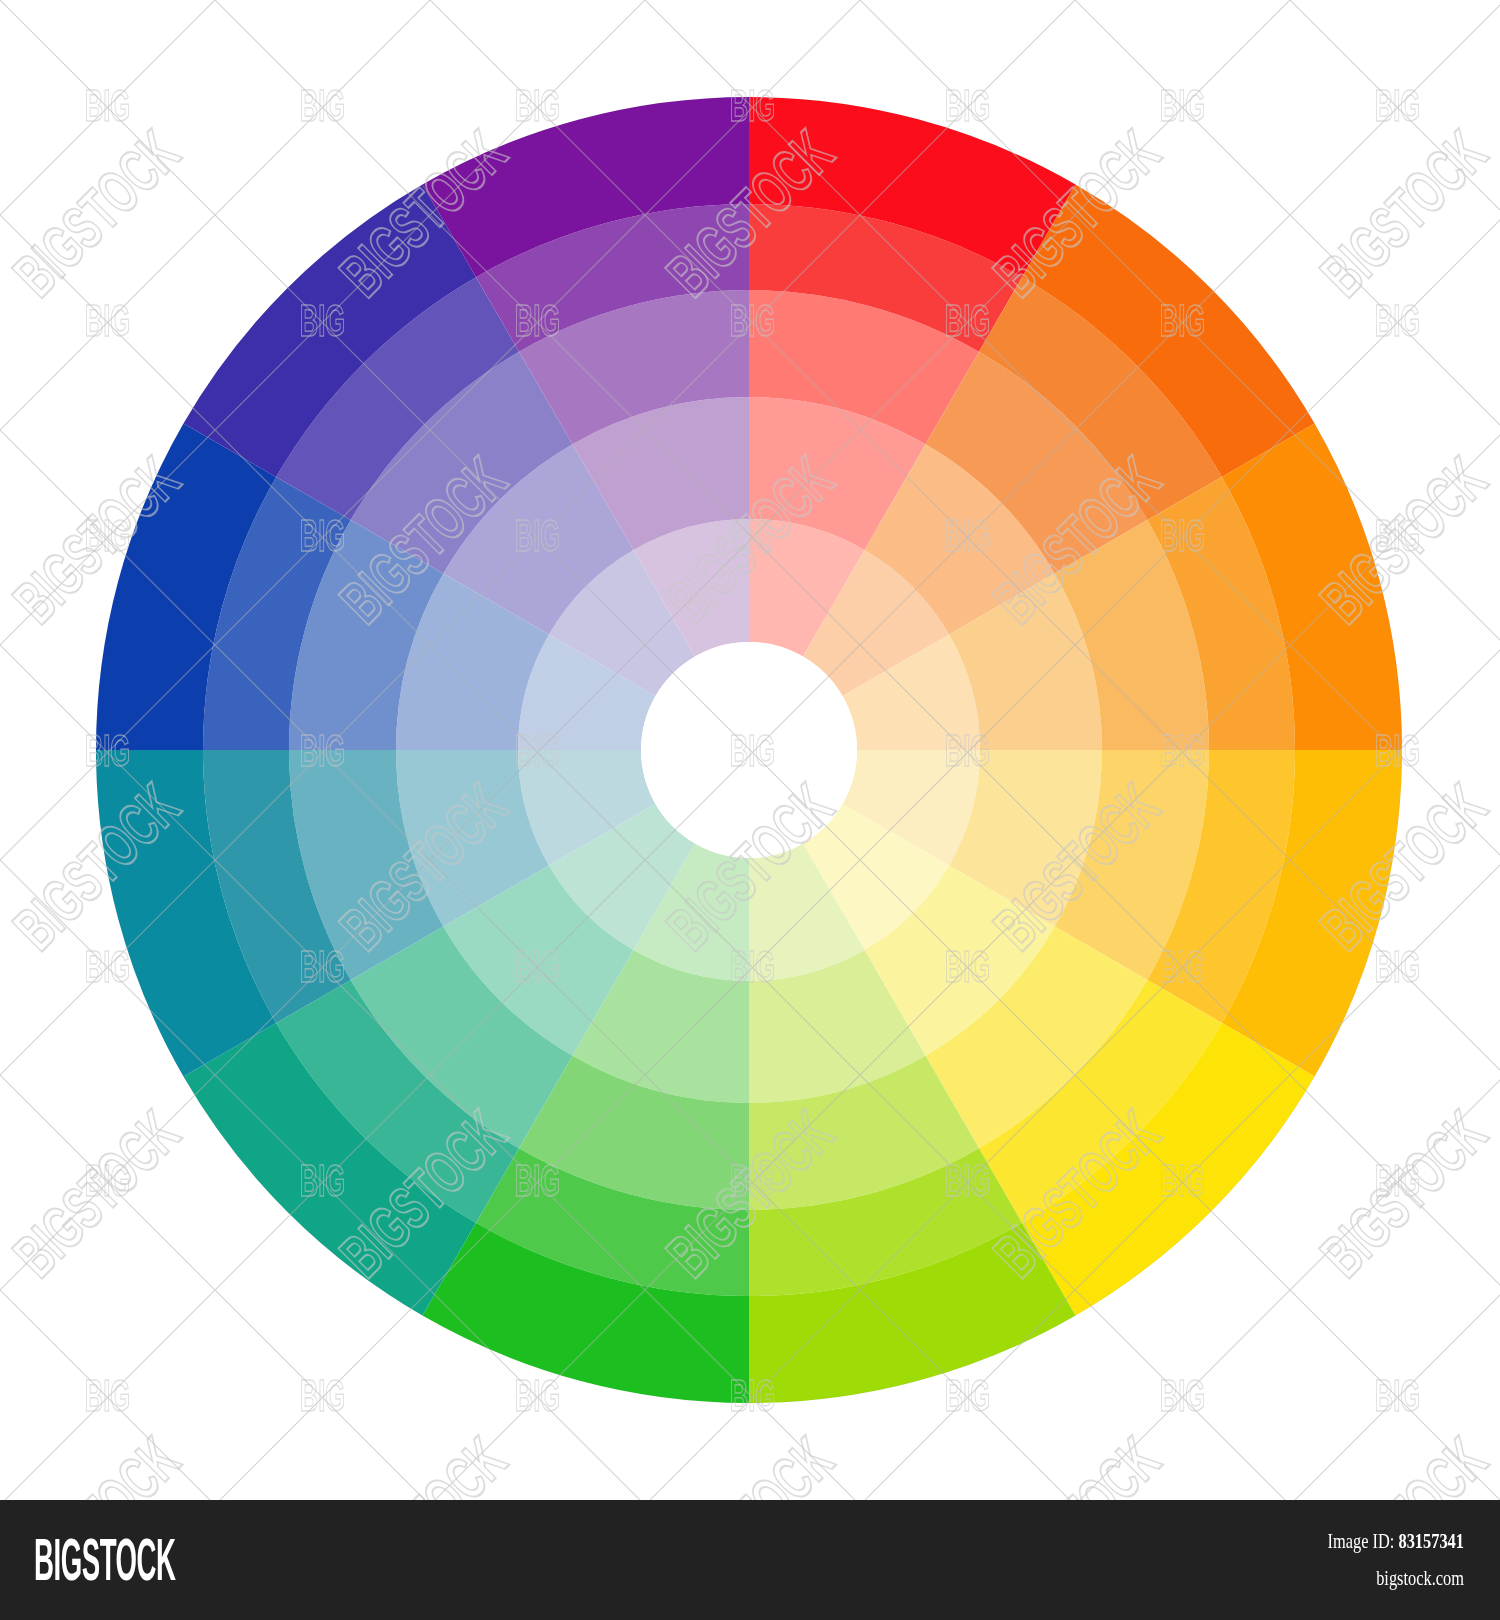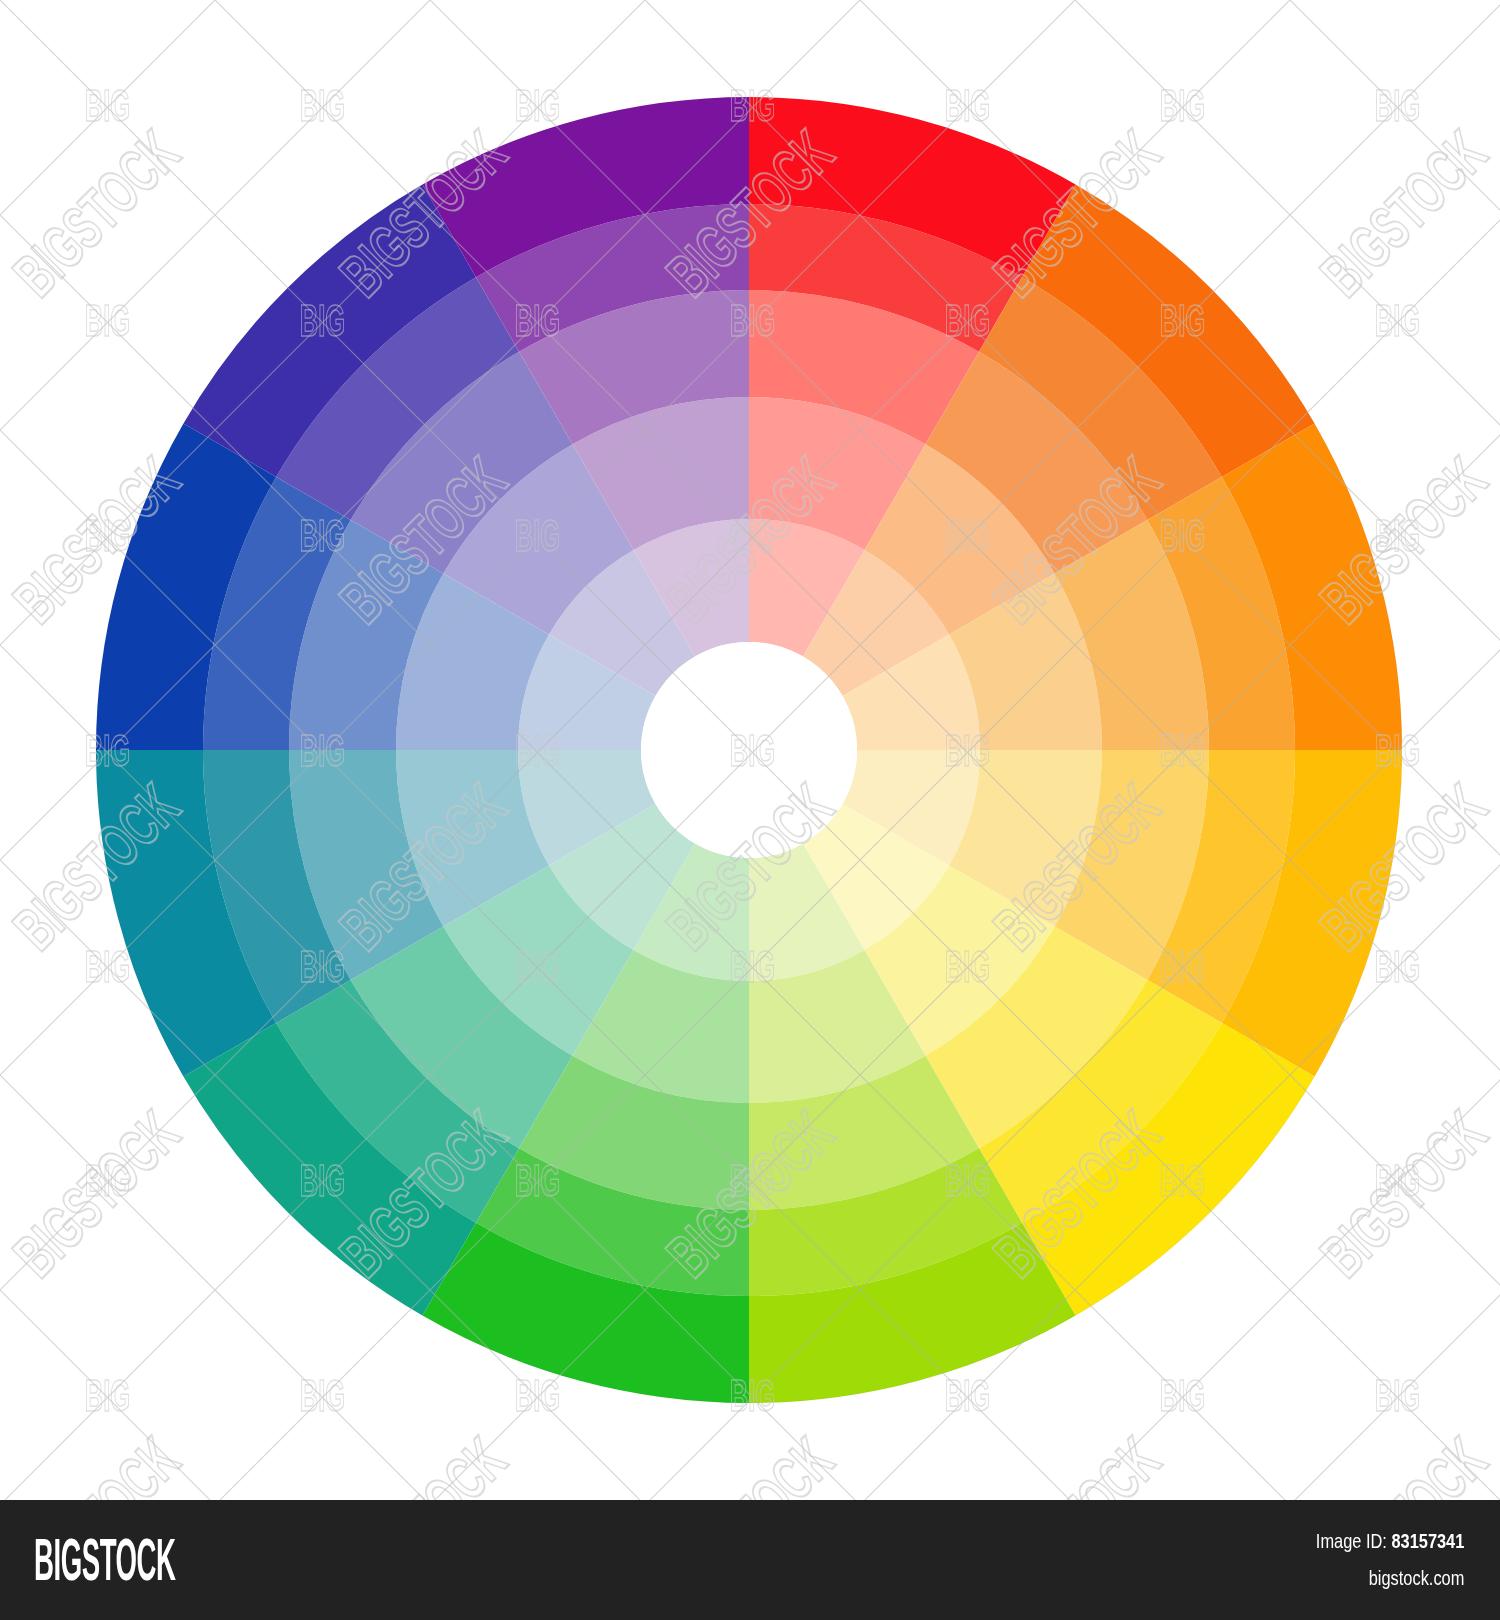--- a/index.html
+++ b/index.html
@@ -38,21 +38,21 @@
     font-size:60px;
     letter-spacing:-1px;
     transform:scaleX(0.46);
     transform-origin:left center;
     white-space:nowrap;
     line-height:1;
   }
   #brand-wrap{flex:0 0 auto;width:320px;}
   #meta{
     text-align:right;color:#ffffff;line-height:1.75;
-    font-family:Liberation Sans, sans-serif;
+    font-family:Liberation Serif, serif;
   }
   #meta .line{
     font-size:21px;white-space:nowrap;
     transform:scaleX(0.78);transform-origin:right center;
   }
   #meta .line.id{font-weight:bold;}
   #meta .line .lbl{font-weight:normal;}
 </style>
 </head>
 <body>

